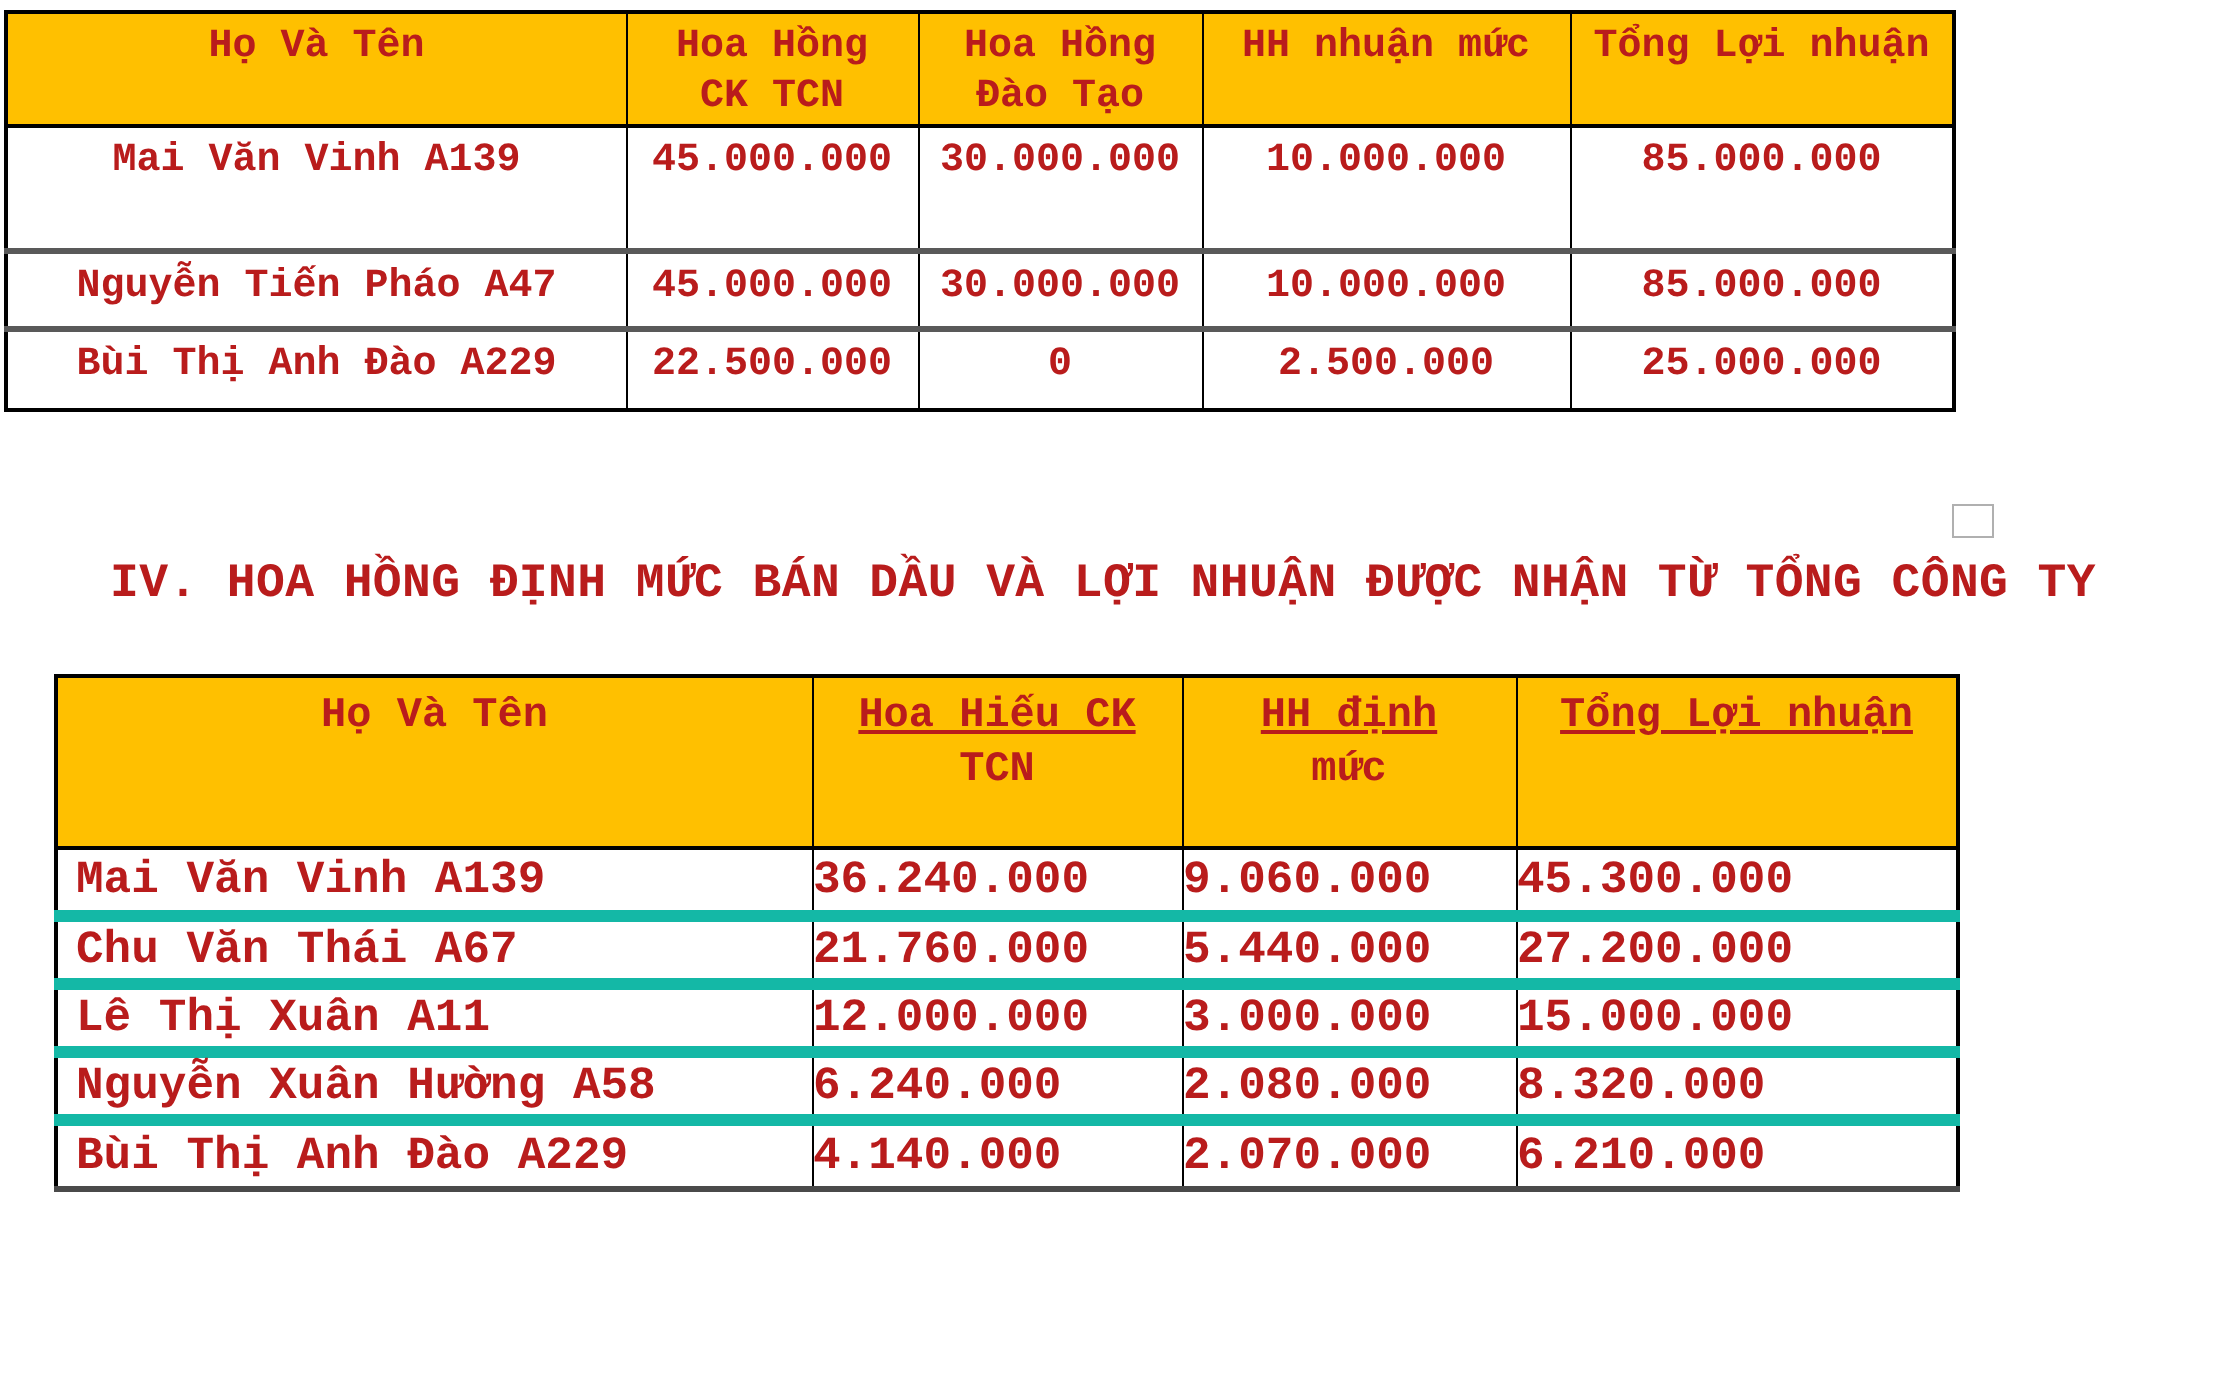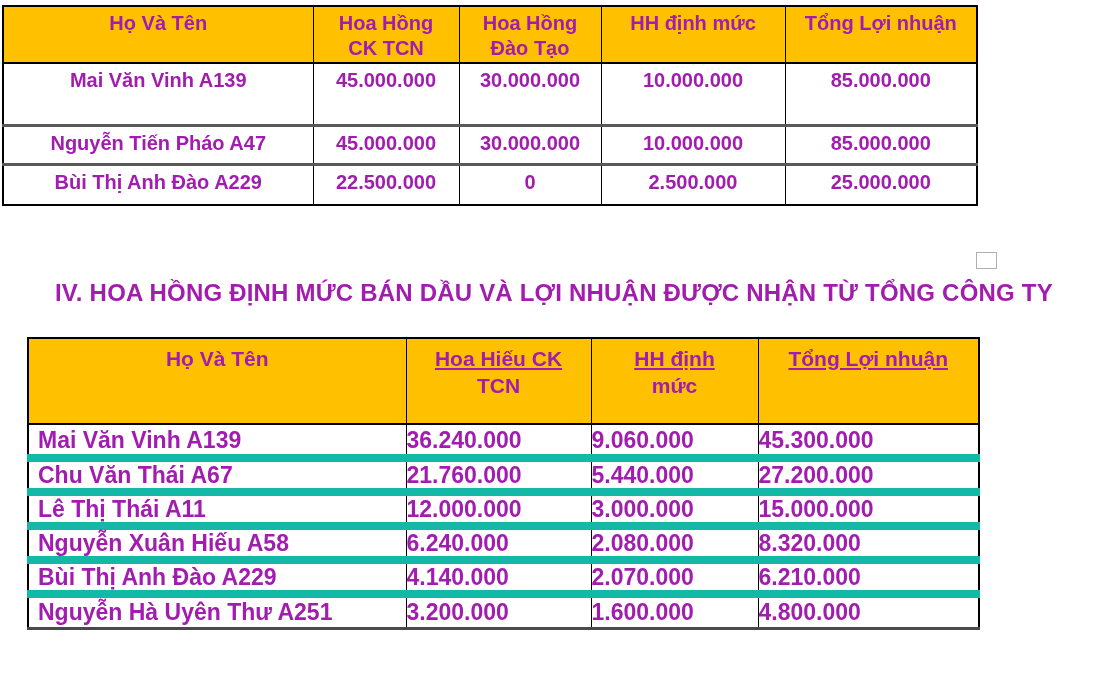--- a/index.html
+++ b/index.html
@@ -3,22 +3,22 @@
 <meta charset="utf-8">
 <style>
   * { margin: 0; padding: 0; box-sizing: border-box; }
   html, body { background: #ffffff; }
   #page {
     position: relative;
     width: 1120px;
     height: 700px;
     background: #ffffff;
     overflow: hidden;
-    font-family: Liberation Sans, sans-serif;
-    color: #a21caf;
+    font-family: Liberation Mono, monospace;
+    color: #b91c1c;
   }
 
   table { border-collapse: collapse; table-layout: fixed; }
 
   
   .t1 {
     position: absolute;
     left: 2px; top: 5px;
     width: 976px;
     border: 2px solid #000;
@@ -87,21 +87,21 @@
     padding-top: 6px;
   }
   .t2 tbody td {
     height: 34px;
     font-size: 23px;
     line-height: 26px;
     vertical-align: middle;
     text-align: left;
   }
   .t2 tbody td.name { text-align: left; padding-left: 9px; }
-  .t2 tbody tr + tr td { border-top: 8px solid #14b8a6; }
+  .t2 tbody tr + tr td { border-top: 6px solid #14b8a6; }
   .t2 { border-bottom: 3px solid #4a4a4a; }
 
   .u { text-decoration: underline; }
 </style>
 </head>
 <body>
 
 <div id="page">
 
   <table class="t1">
@@ -110,21 +110,21 @@
         <col style="width:146px">
         <col style="width:142px">
       <col style="width:184px">
         <col style="width:192px">
     </colgroup>
     <thead>
       <tr>
         <th><span>Họ Và Tên</span></th>
         <th><span>Hoa Hồng</span><br><span>CK TCN</span></th>
         <th><span>Hoa Hồng</span><br><span>Đào Tạo</span></th>
-        <th><span>HH định mức</span></th>
+        <th><span>HH nhuận mức</span></th>
         <th><span>Tổng Lợi nhuận</span></th>
       </tr>
     </thead>
     <tbody>
       <tr class="r1">
         <td>Mai Văn Vinh A139</td>
         <td>45.000.000</td>
         <td>30.000.000</td>
         <td>10.000.000</td>
         <td>85.000.000</td>
@@ -172,39 +172,33 @@
         <td>9.060.000</td>
         <td>45.300.000</td>
       </tr>
       <tr>
         <td class="name">Chu Văn Thái A67</td>
         <td>21.760.000</td>
         <td>5.440.000</td>
         <td>27.200.000</td>
       </tr>
       <tr>
-        <td class="name">Lê Thị Thái A11</td>
+        <td class="name">Lê Thị Xuân A11</td>
         <td>12.000.000</td>
         <td>3.000.000</td>
         <td>15.000.000</td>
       </tr>
       <tr>
-        <td class="name">Nguyễn Xuân Hiếu A58</td>
+        <td class="name">Nguyễn Xuân Hường A58</td>
         <td>6.240.000</td>
         <td>2.080.000</td>
         <td>8.320.000</td>
       </tr>
       <tr>
         <td class="name">Bùi Thị Anh Đào A229</td>
         <td>4.140.000</td>
         <td>2.070.000</td>
         <td>6.210.000</td>
       </tr>
-      <tr>
-        <td class="name">Nguyễn Hà Uyên Thư A251</td>
-        <td>3.200.000</td>
-        <td>1.600.000</td>
-        <td>4.800.000</td>
-      </tr>
     </tbody>
   </table>
 
 </div>
 
 </body></html>

